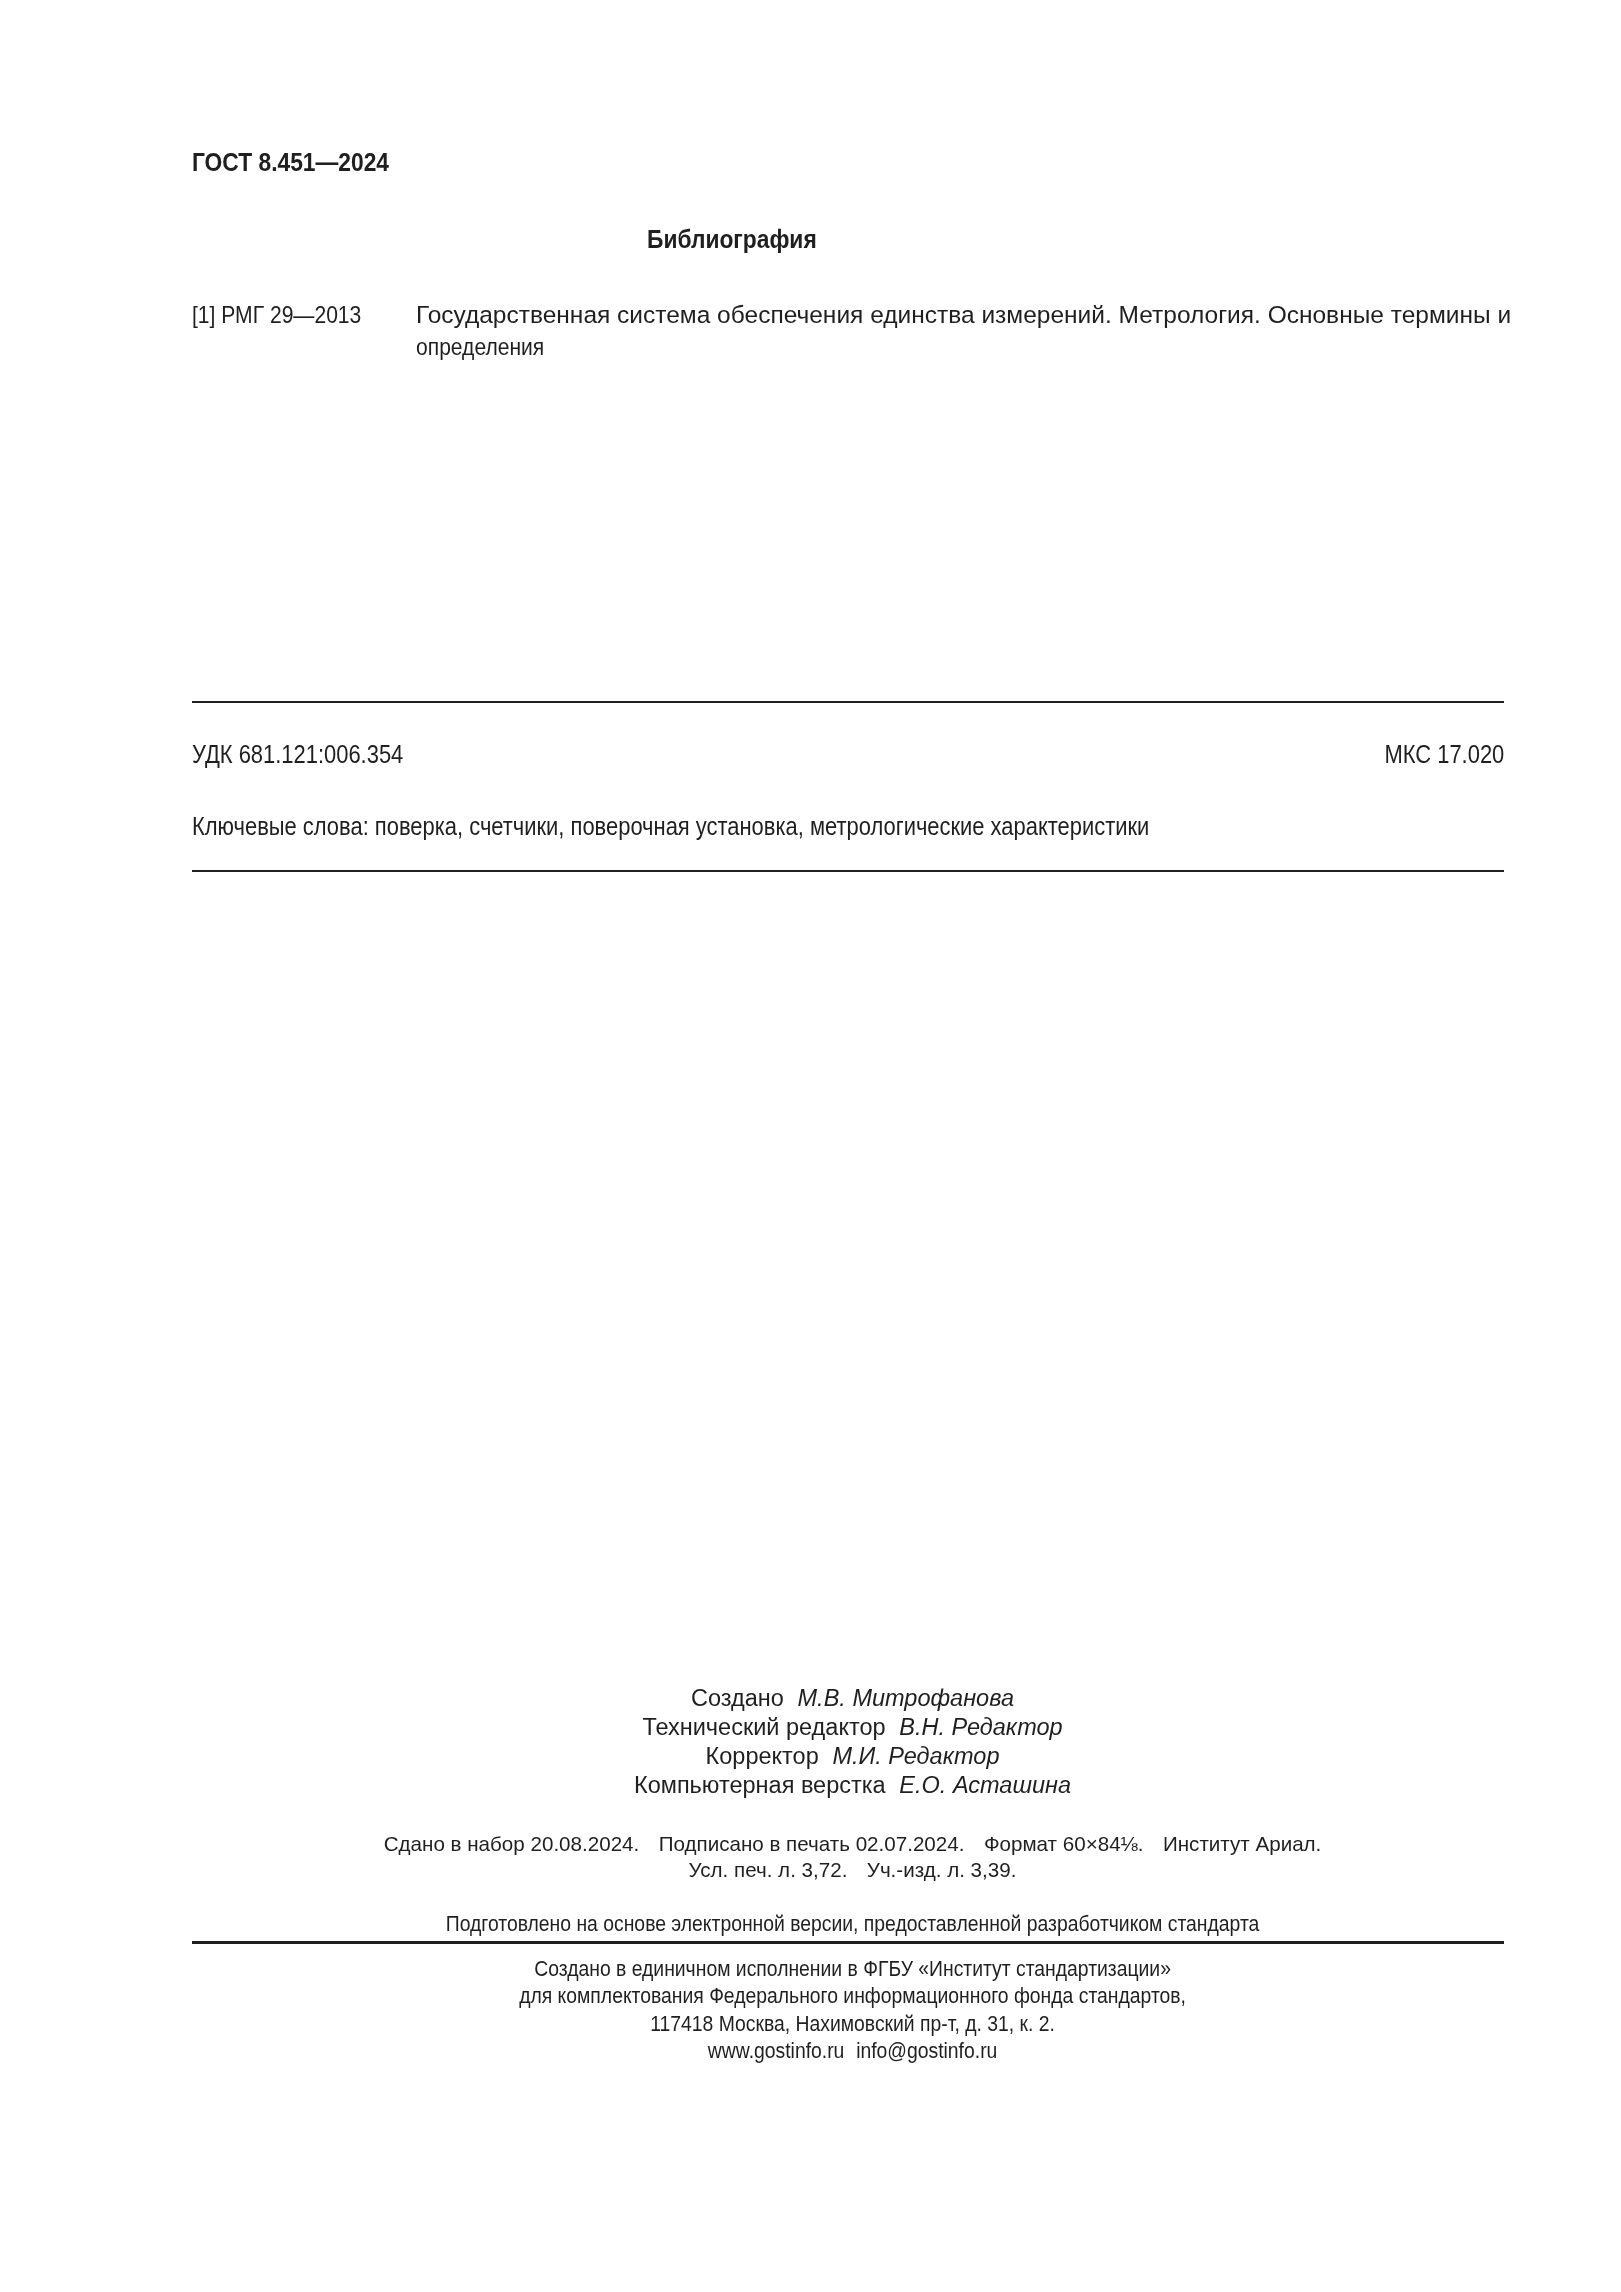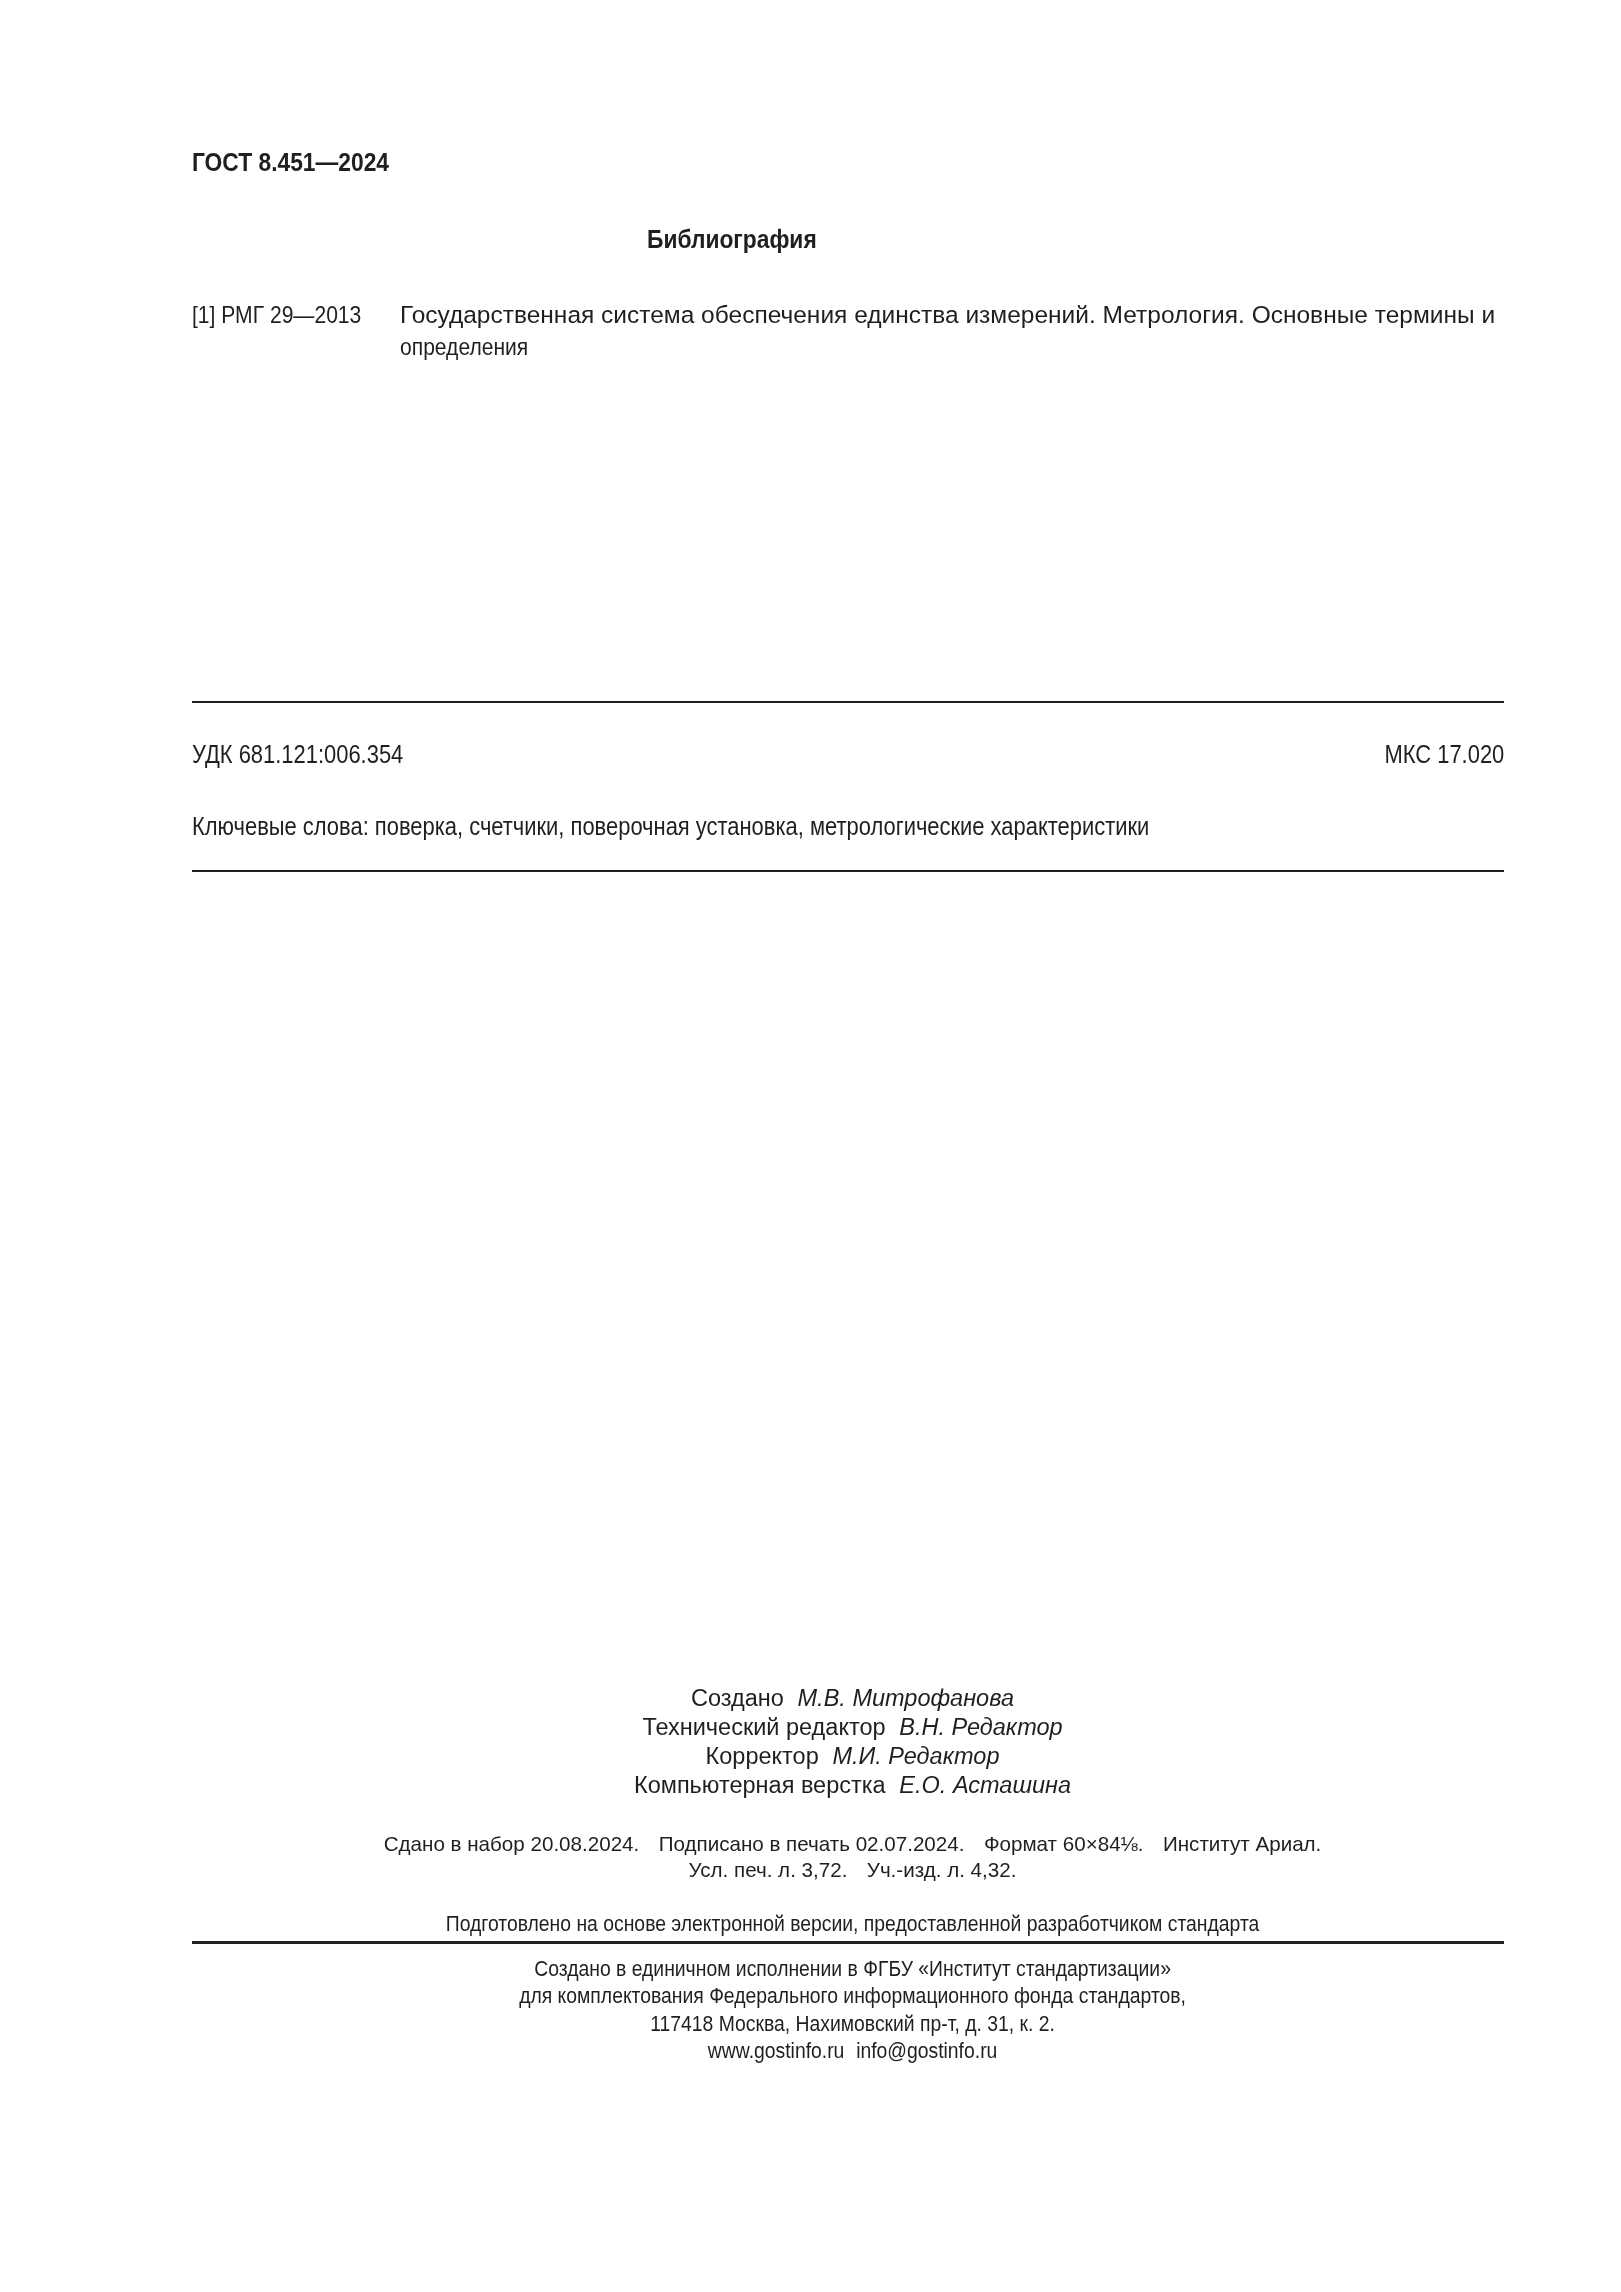--- a/index.html
+++ b/index.html
@@ -2,21 +2,21 @@
 <html><head>
 <meta charset="utf-8">
 <style>
   html, body { margin: 0; padding: 0; background: #ffffff; }
   body { width: 1621px; height: 2293px; position: relative; overflow: hidden; color: #1f1f1f; font-family: "Liberation Sans", sans-serif; }
   .abs { position: absolute; }
   .doc-header { left: 192px; top: 147px; font-size: 26.5px; font-weight: bold; letter-spacing: 0; transform: scaleX(0.86); transform-origin: left top; white-space: nowrap; }
   .section-title { left: 0; width: 1702px; top: 224px; text-align: center; font-size: 26.5px; font-weight: bold; transform: scaleX(0.86); transform-origin: left top; }
   .bib-entry { left: 192px; top: 299px; width: 1312px; font-size: 24.5px; line-height: 32px; }
   .bib-ref { position: absolute; left: 0; top: 0; white-space: nowrap; transform: scaleX(0.86); transform-origin: left top; }
-  .bib-text { position: absolute; left: 208px; top: 0; width: 1101px; }
+  .bib-text { position: absolute; left: 224px; top: 0; width: 1101px; }
   .bib-line { display: block; white-space: nowrap; transform-origin: left top; }
   .rule { left: 192px; width: 1312px; background: #1f1f1f; }
   .udk { left: 192px; top: 740px; font-size: 25.5px; white-space: nowrap; transform: scaleX(0.86); transform-origin: left top; }
   .mks { right: 117px; top: 740px; font-size: 25.5px; white-space: nowrap; transform: scaleX(0.86); transform-origin: right top; }
   .keywords { left: 192px; top: 812px; font-size: 25.5px; white-space: nowrap; transform: scaleX(0.86); transform-origin: left top; }
   .credits { left: 0; width: 1705px; top: 1684px; text-align: center; font-size: 23.5px; line-height: 29px; }
   .credits .name { font-style: italic; margin-top: 48px; }
   .pubinfo { left: 0; width: 1705px; top: 1831px; text-align: center; font-size: 20.6px; line-height: 25.5px; }
   .prepared { left: 0; width: 1705px; top: 1911px; text-align: center; font-size: 22.5px; transform: scaleX(0.86); transform-origin: 853px top; white-space: nowrap; }
   .created { left: 0; width: 1705px; top: 1955px; text-align: center; font-size: 22.5px; line-height: 27.4px; transform: scaleX(0.86); transform-origin: 853px top; }
@@ -56,21 +56,21 @@
 
 <div class="abs pubinfo">
   <div>
     <span>Сдано в набор 20.08.2024.</span><span class="gap"></span>
     <span>Подписано в печать 02.07.2024.</span><span class="gap"></span>
     <span>Формат 60×84⅛.</span><span class="gap"></span>
     <span>Институт Ариал.</span>
   </div>
   <div>
     <span>Усл. печ. л. 3,72.</span><span class="gap"></span>
-    <span>Уч.-изд. л. 4,32.</span>
+    <span>Уч.-изд. л. 3,39.</span>
   </div>
 </div>
 
 <div class="abs prepared">Подготовлено на основе электронной версии, предоставленной разработчиком стандарта</div>
 
 <div class="abs rule" style="top:1941px; height:2.9px;"></div>
 
 <div class="abs created">
   <span class="cl">Создано в единичном исполнении в ФГБУ «Институт стандартизации»</span>
   <span class="cl">для комплектования Федерального информационного фонда стандартов,</span>

